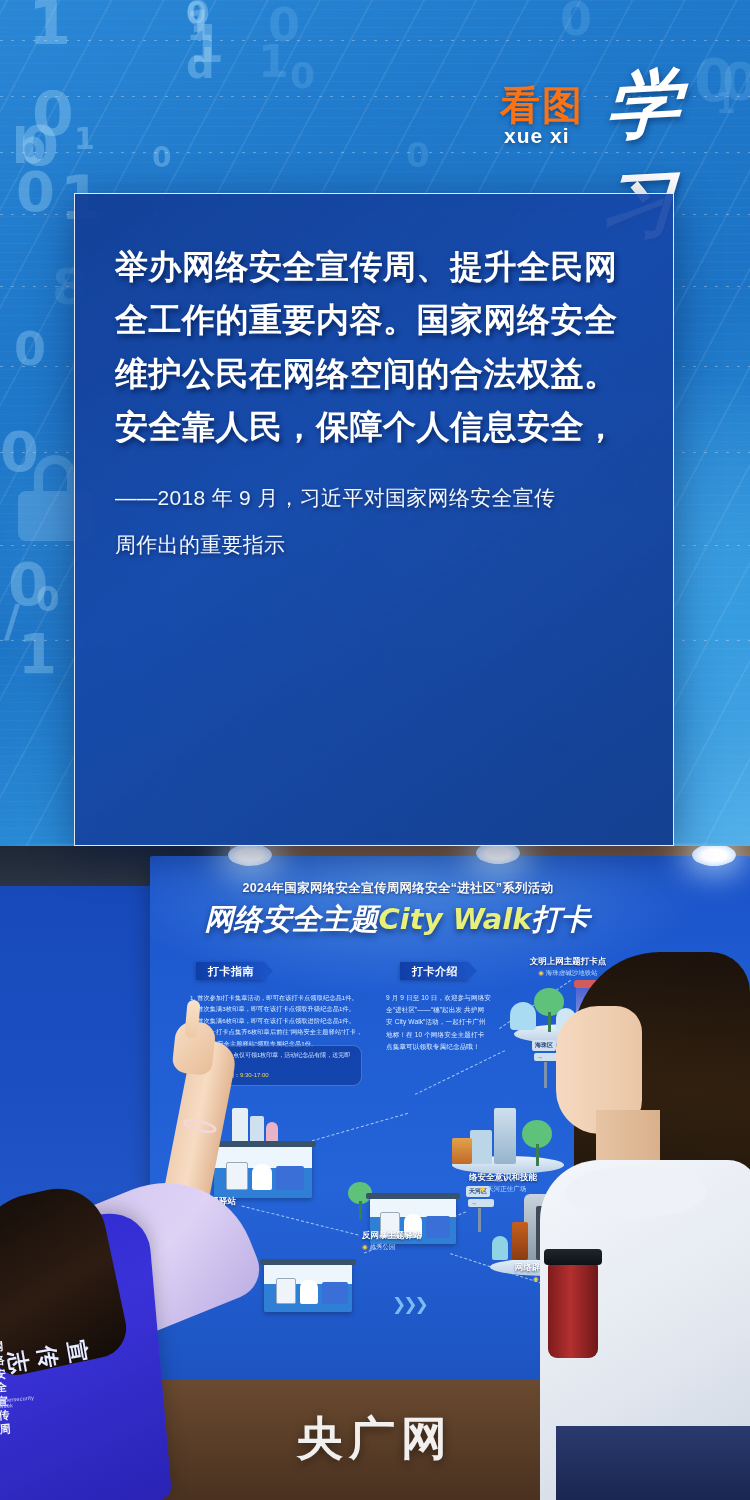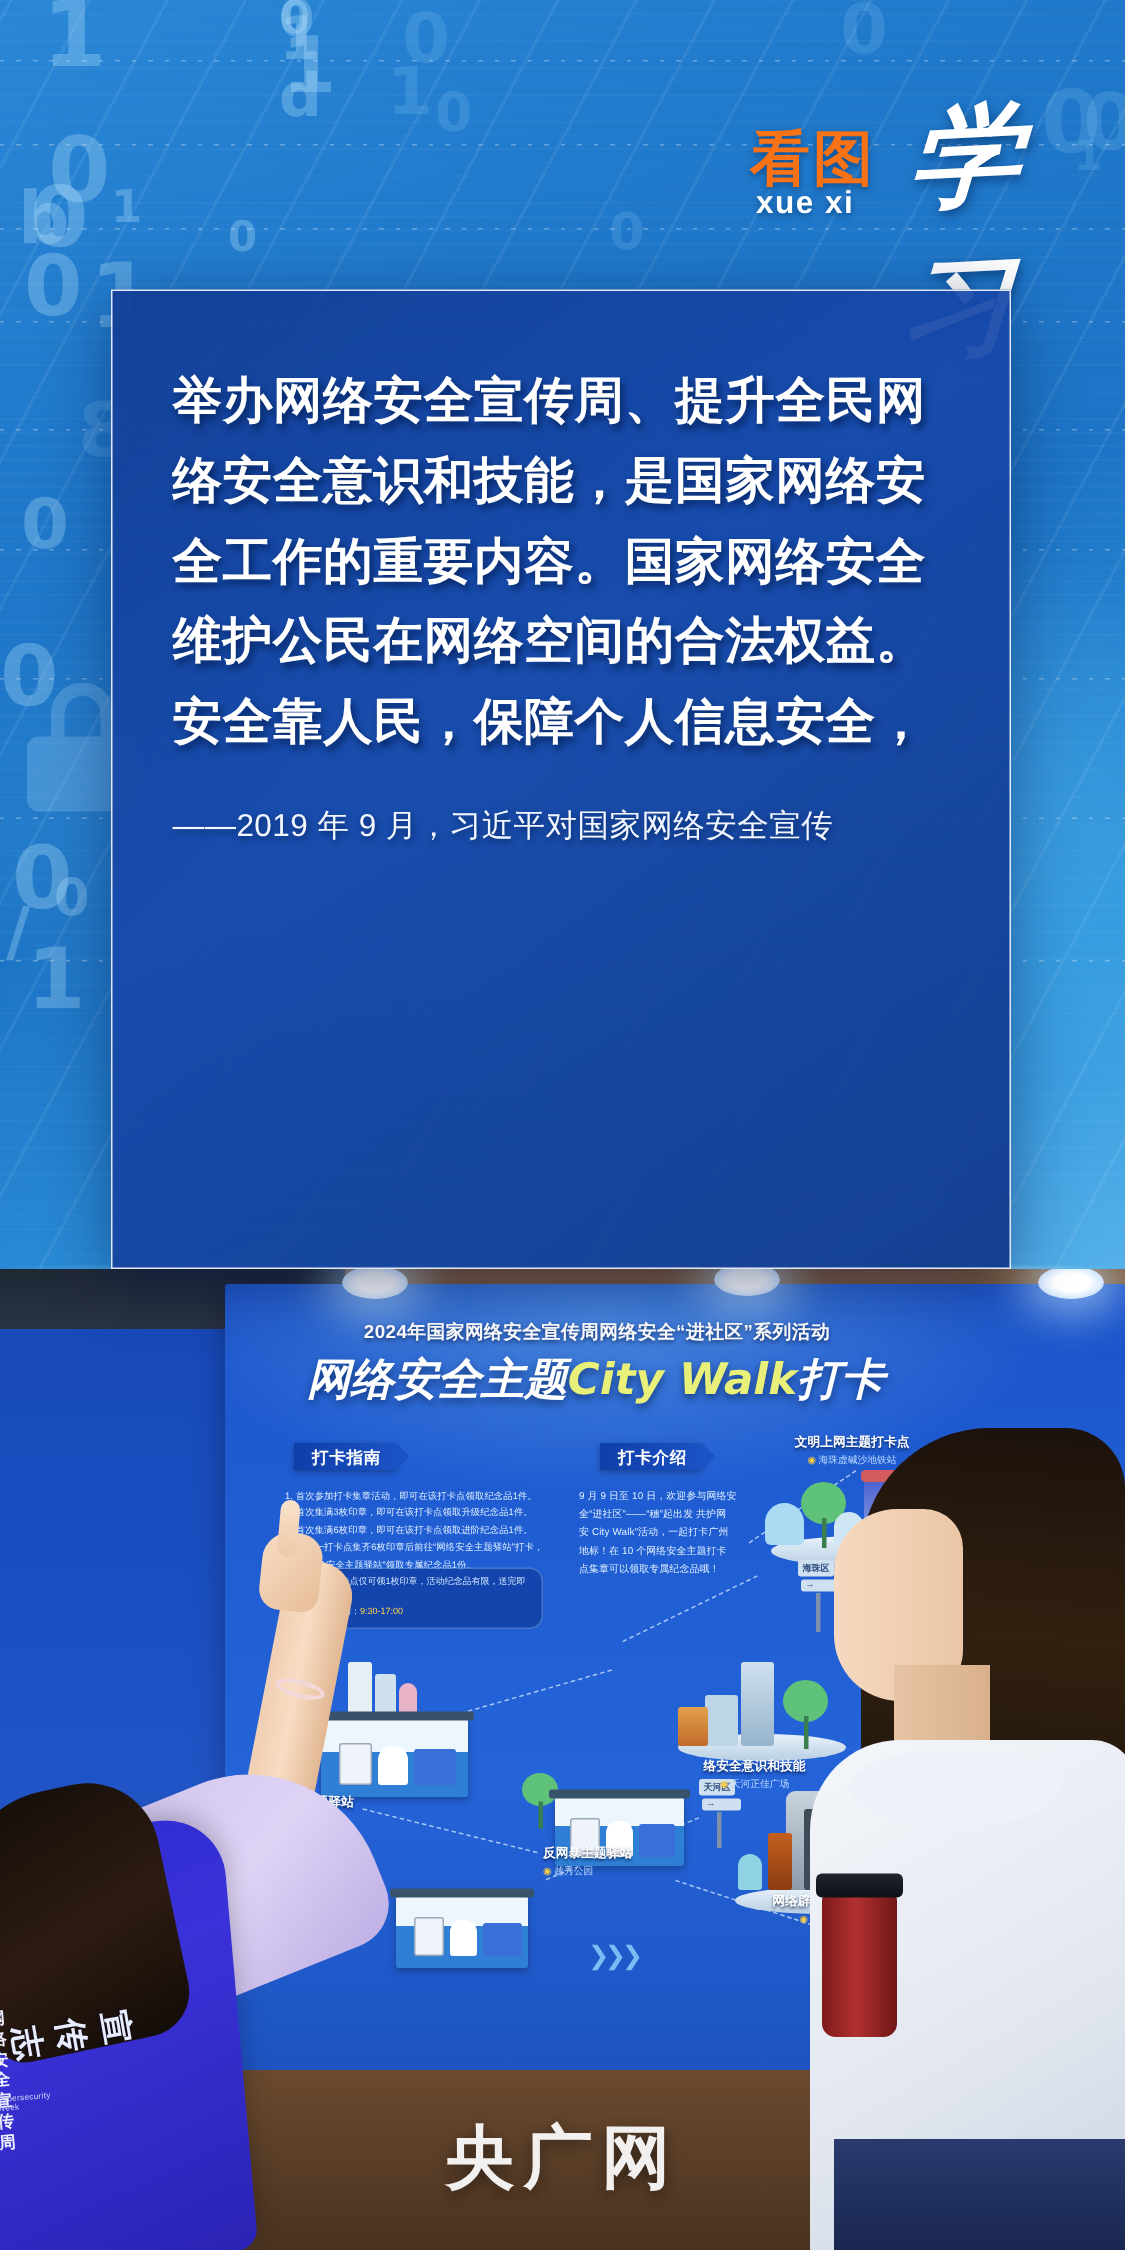--- a/index.html
+++ b/index.html
@@ -440,22 +440,22 @@
     <div class="vol-body"></div>
     <div class="vol-hair"></div>
     <div class="vest-txt1">宣传志愿者</div>
     <div class="vest-txt2" style="white-space:pre-line;">网络安全
 宣传周</div>
     <div class="vest-txt3">Cybersecurity Week</div>
   </div>
 
   <div class="card">
     <div class="q-line">举办网络安全宣传周、提升全民网</div>
-    <div class="q-line">络安全意识和技能，是国家网络安</div>
     <div class="q-line">全工作的重要内容。国家网络安全</div>
     <div class="q-line">维护公民在网络空间的合法权益。</div>
     <div class="q-line">安全靠人民，保障个人信息安全，</div>
-    <div class="q-attr">——2019 年 9 月，习近平对国家网络安全宣传</div>
+    <div class="q-attr">——2018 年 9 月，习近平对国家网络安全宣传</div>
+    <div class="q-attr" style="margin-top:6px;">周作出的重要指示</div>
   </div>
 
   <div class="wm">央广网</div>
 
 </div>
 
 </body></html>

